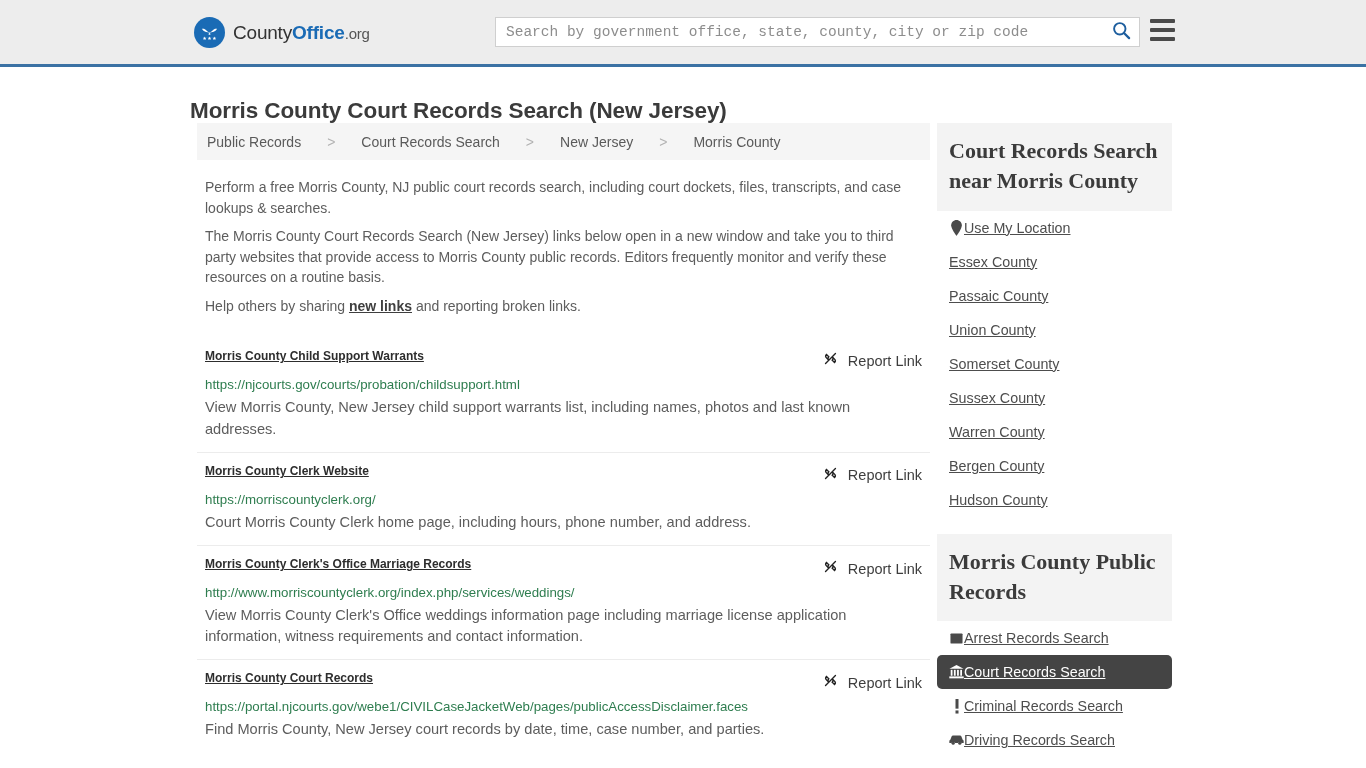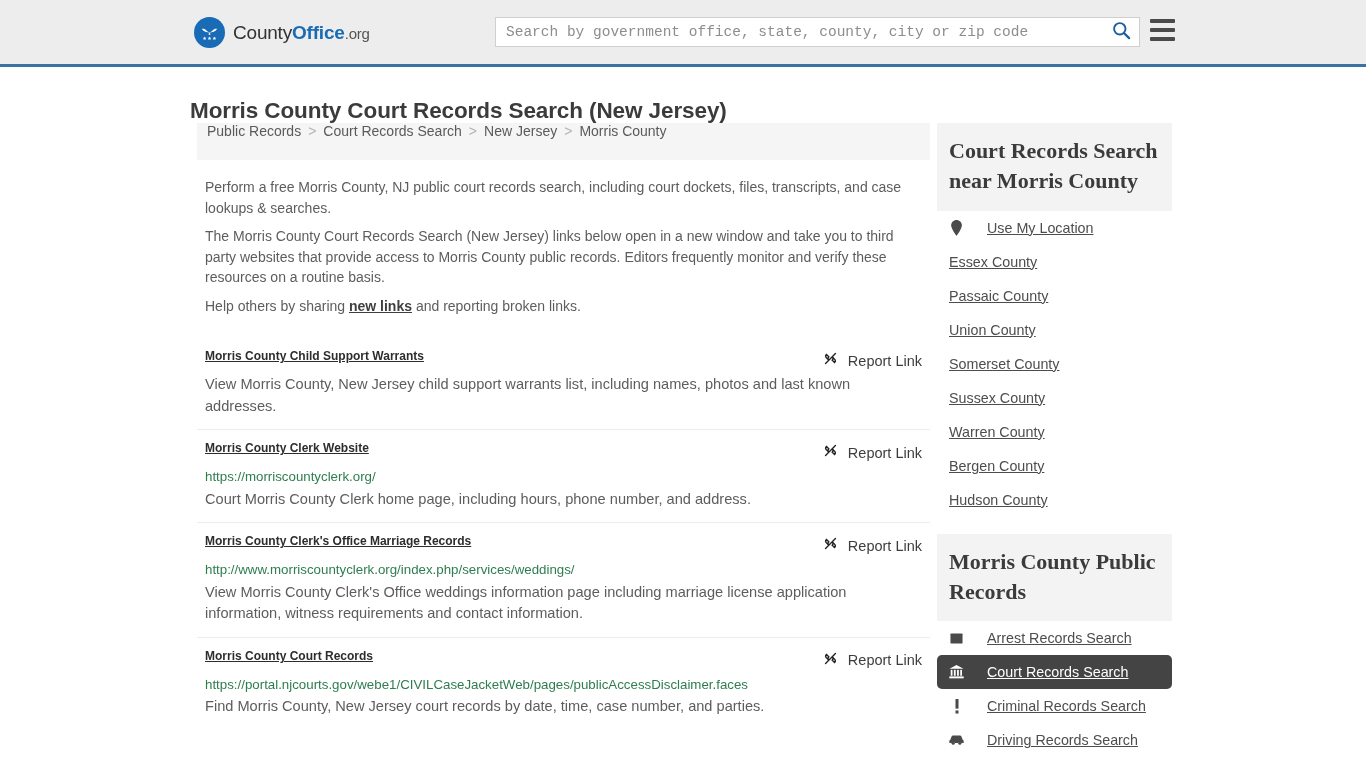--- a/index.html
+++ b/index.html
@@ -113,23 +113,24 @@
     gap: 0;
   }
   .col-main { width: 733px; flex: 0 0 733px; }
   .col-side { width: 235px; flex: 0 0 235px; margin-left: 7px; }
 
   
   .breadcrumb {
     background: #f5f5f5;
     height: 37px;
     display: flex;
-    align-items: flex-start;
+    align-items: center;
     padding: 0 10px;
     font-size: 14px;
+    gap: 19px;
   }
   .breadcrumb a {
     color: #5a5a5a;
     text-decoration: none;
   }
   .breadcrumb .sep { color: #b2b2b2; margin: 0 7px; }
   .breadcrumb .current { color: #5a5a5a; }
 
   
   .intro { padding: 0 8px; }
@@ -202,21 +203,21 @@
     font-size: 22px;
     font-weight: 700;
     color: #3b3b3b;
     line-height: 1.38;
     font-family: Liberation Serif, serif;
   }
   .side-list { padding: 0; margin: 0; list-style: none; }
   .side-item {
     display: flex;
     align-items: center;
-    gap: 23px;
+    gap: 0;
     padding: 9px 12px;
     border-radius: 5px;
   }
   .side-item-label {
     font-size: 14.3px;
     color: #4d4d4d;
     text-decoration: underline;
     cursor: pointer;
     white-space: nowrap;
   }
@@ -303,20 +304,21 @@
                 <span><svg width="17" height="17" viewBox="0 0 24 24">
                     <g fill="none" stroke="#222" stroke-width="1.9" stroke-linecap="round">
                       <path d="M9.6 14.4 A3.4 3.4 0 0 1 9.6 9.6 L6.3 6.3 A3.4 3.4 0 0 0 6.3 11.1 Z"></path>
                       <path d="M14.4 9.6 A3.4 3.4 0 0 1 14.4 14.4 L17.7 17.7 A3.4 3.4 0 0 0 17.7 12.9 Z"></path>
                       <line x1="5" y1="19" x2="19" y2="5"></line>
                     </g>
                   </svg></span>
                 <span class="report-link-label">Report Link</span>
               </div>
             </div>
+            <div class="result-url">https://njcourts.gov/courts/probation/childsupport.html</div>
             <div class="result-desc">View Morris County, New Jersey child support warrants list, including names, photos and last known addresses.</div>
           </div>
           <div class="result">
             <div class="result-head">
               <a class="result-title">Morris County Clerk Website</a>
               <div class="report-link">
                 <span><svg width="17" height="17" viewBox="0 0 24 24">
                     <g fill="none" stroke="#222" stroke-width="1.9" stroke-linecap="round">
                       <path d="M9.6 14.4 A3.4 3.4 0 0 1 9.6 9.6 L6.3 6.3 A3.4 3.4 0 0 0 6.3 11.1 Z"></path>
                       <path d="M14.4 9.6 A3.4 3.4 0 0 1 14.4 14.4 L17.7 17.7 A3.4 3.4 0 0 0 17.7 12.9 Z"></path>

